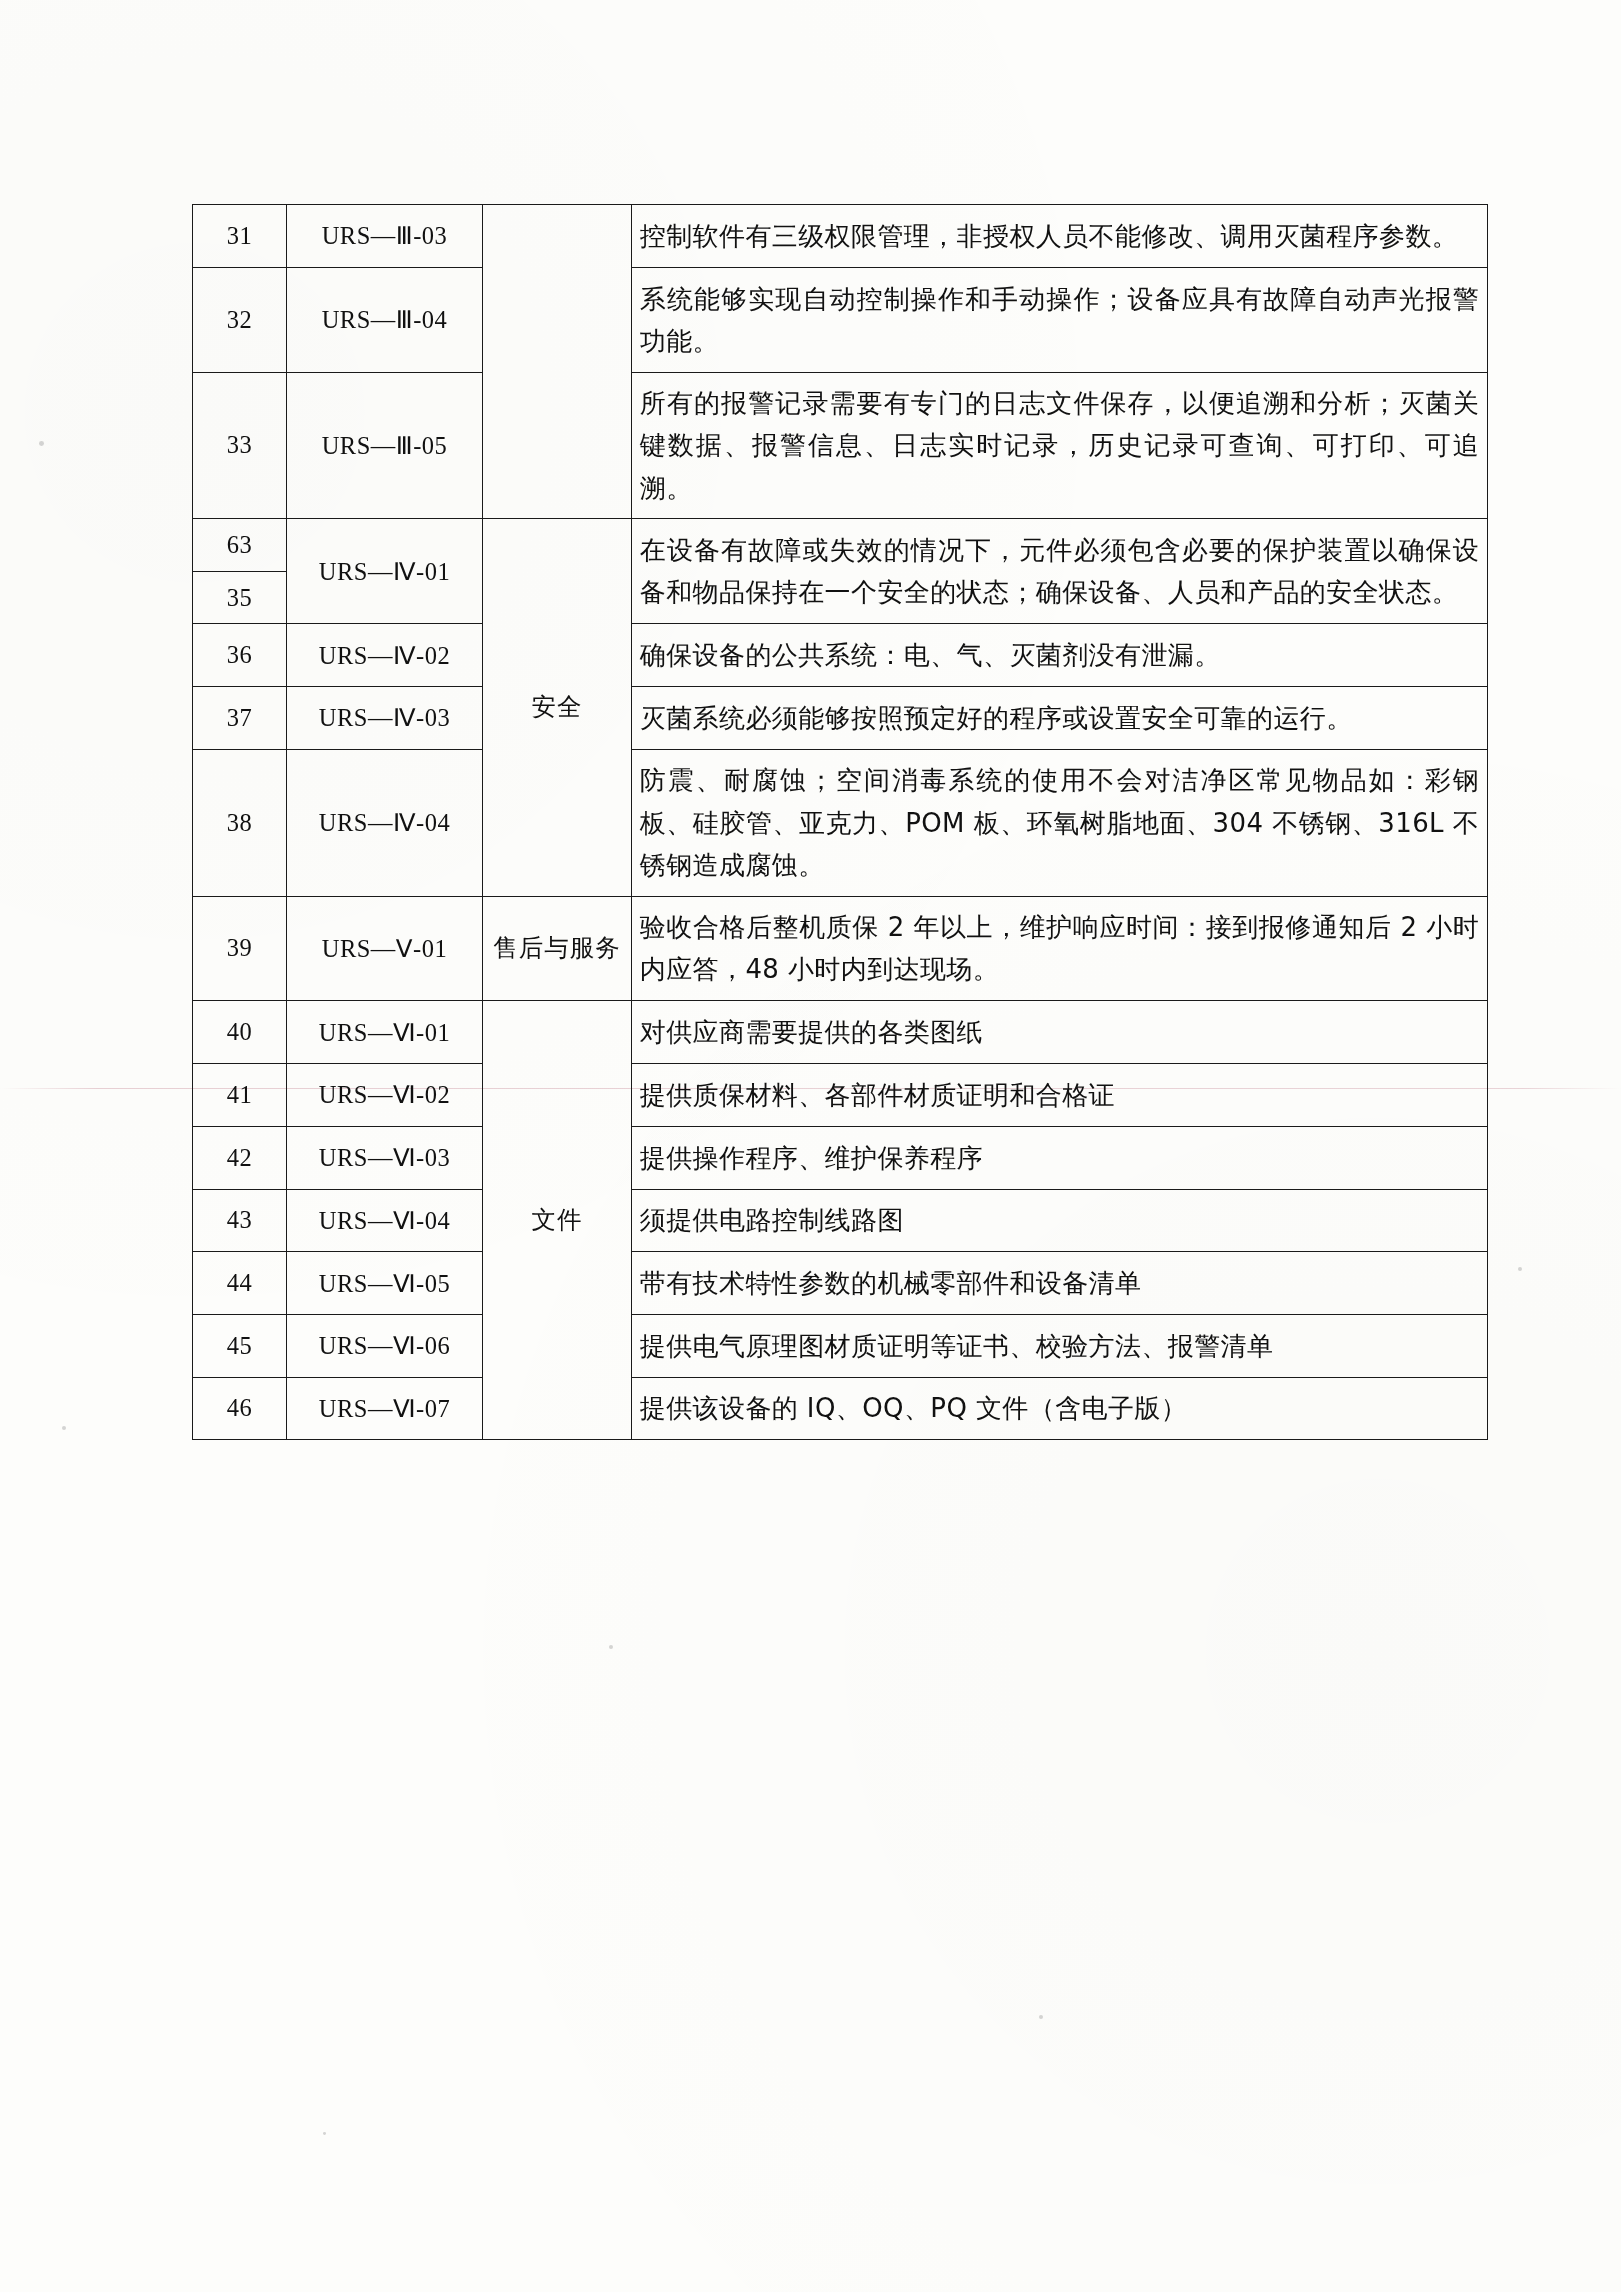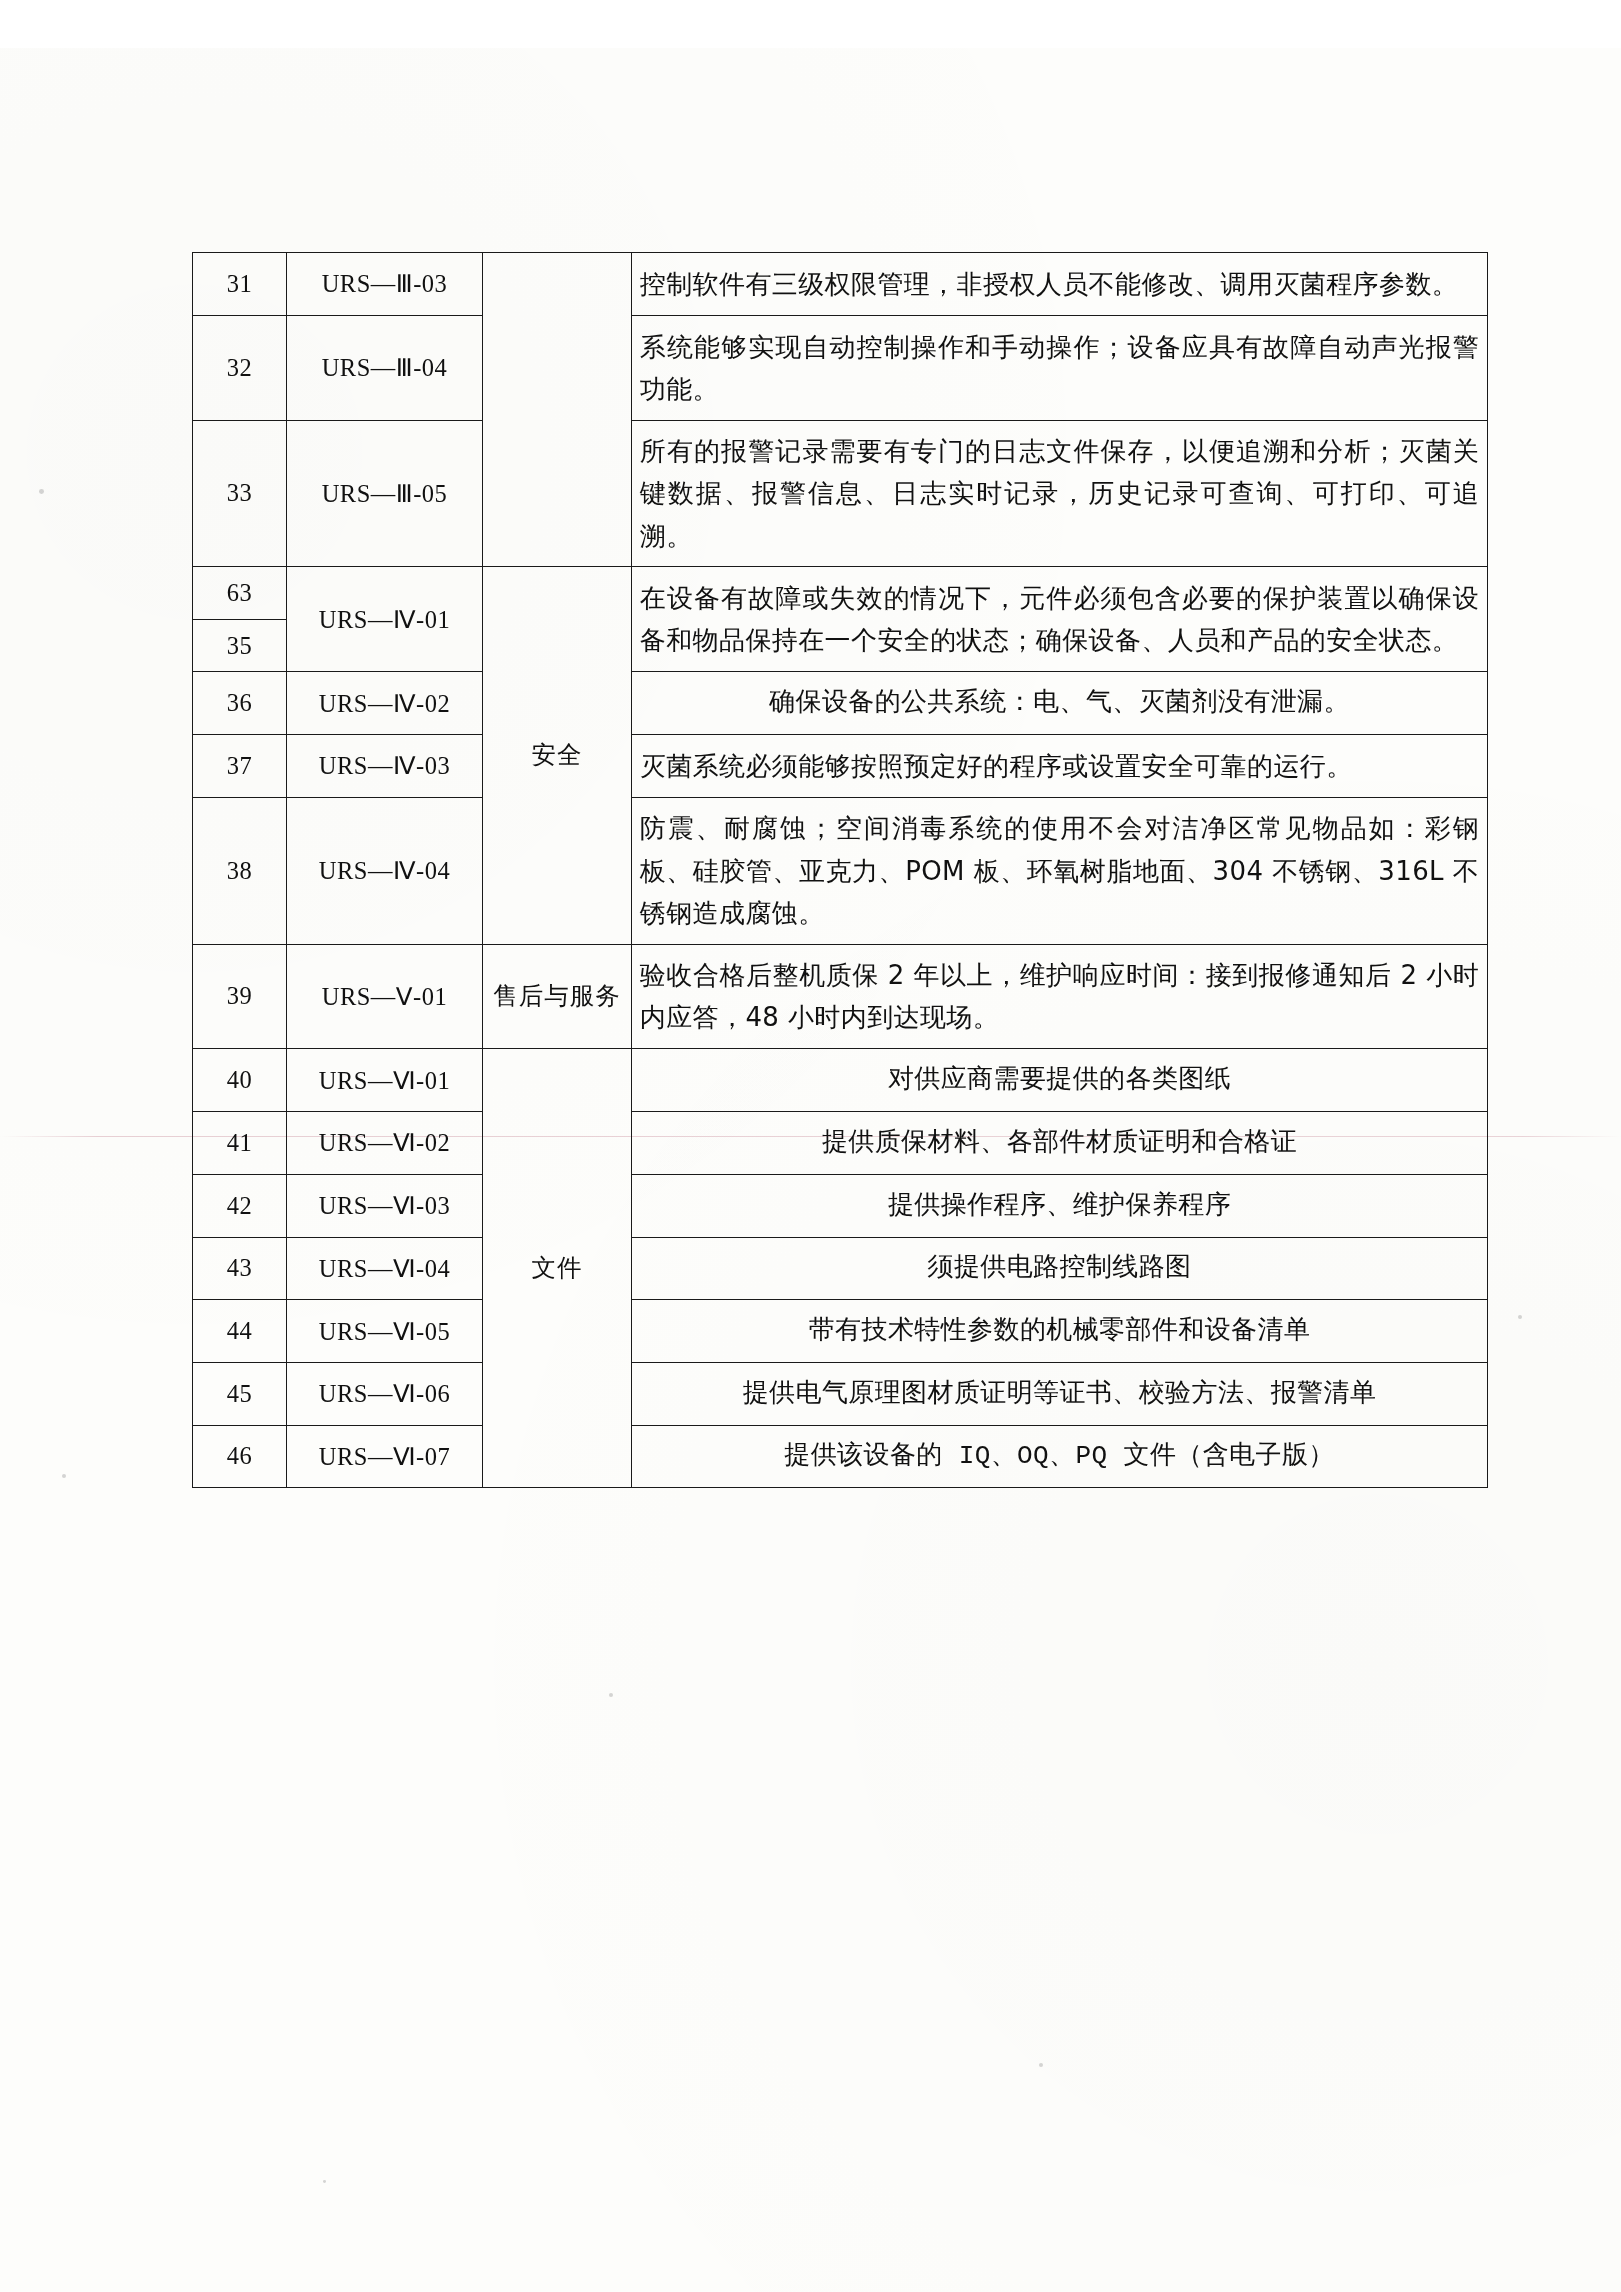--- a/index.html
+++ b/index.html
@@ -16,21 +16,20 @@
     overflow: hidden;
   }
   
   .page {
     position: absolute;
     inset: 0;
     background:
       radial-gradient(circle at 12% 18%, rgba(0,0,0,0.012) 0%, rgba(0,0,0,0) 45%),
       radial-gradient(circle at 85% 72%, rgba(0,0,0,0.010) 0%, rgba(0,0,0,0) 50%),
       #fdfdfb;
-    margin-top: 48px;
   }
   .fold-line {
     position: absolute;
     left: 0;
     right: 0;
     top: 1088px;
     height: 1px;
     background: linear-gradient(to right, rgba(214,170,180,0.0) 0%, rgba(214,170,180,0.55) 6%, rgba(214,170,180,0.5) 94%, rgba(214,170,180,0.0) 100%);
   }
   .speck {
@@ -85,22 +84,21 @@
     font-family: "DejaVu Sans", sans-serif;
     line-height: 1.62;
     letter-spacing: 0.4px;
     padding-left: 15.7px;
     padding-right: 13.7px;
     text-align: justify;
     text-justify: inter-character;
   }
   td.desc.single {
     white-space: nowrap;
-    text-align: center;
-    font-family: Liberation Mono, monospace;
+    text-align: left;
   }
 </style>
 </head>
 <body>
 
 <div class="page">
   <div class="fold-line"></div>
 
   <div class="speck" style="left:39px;  top:441px;  width:4.9px; height:4.9px;"></div>
   <div class="speck" style="left:62px;  top:1426px; width:3.9px; height:3.9px;"></div>

